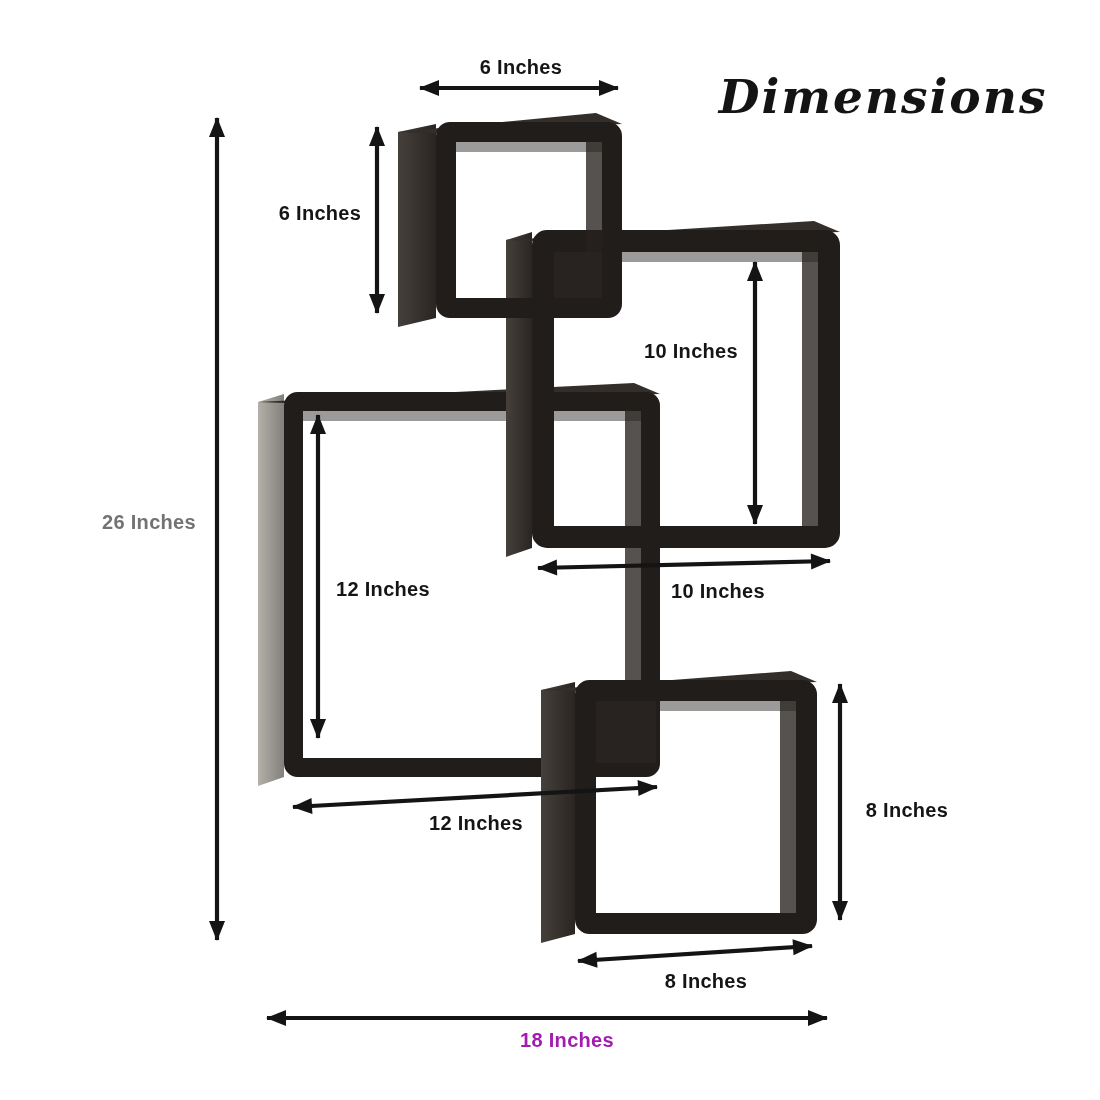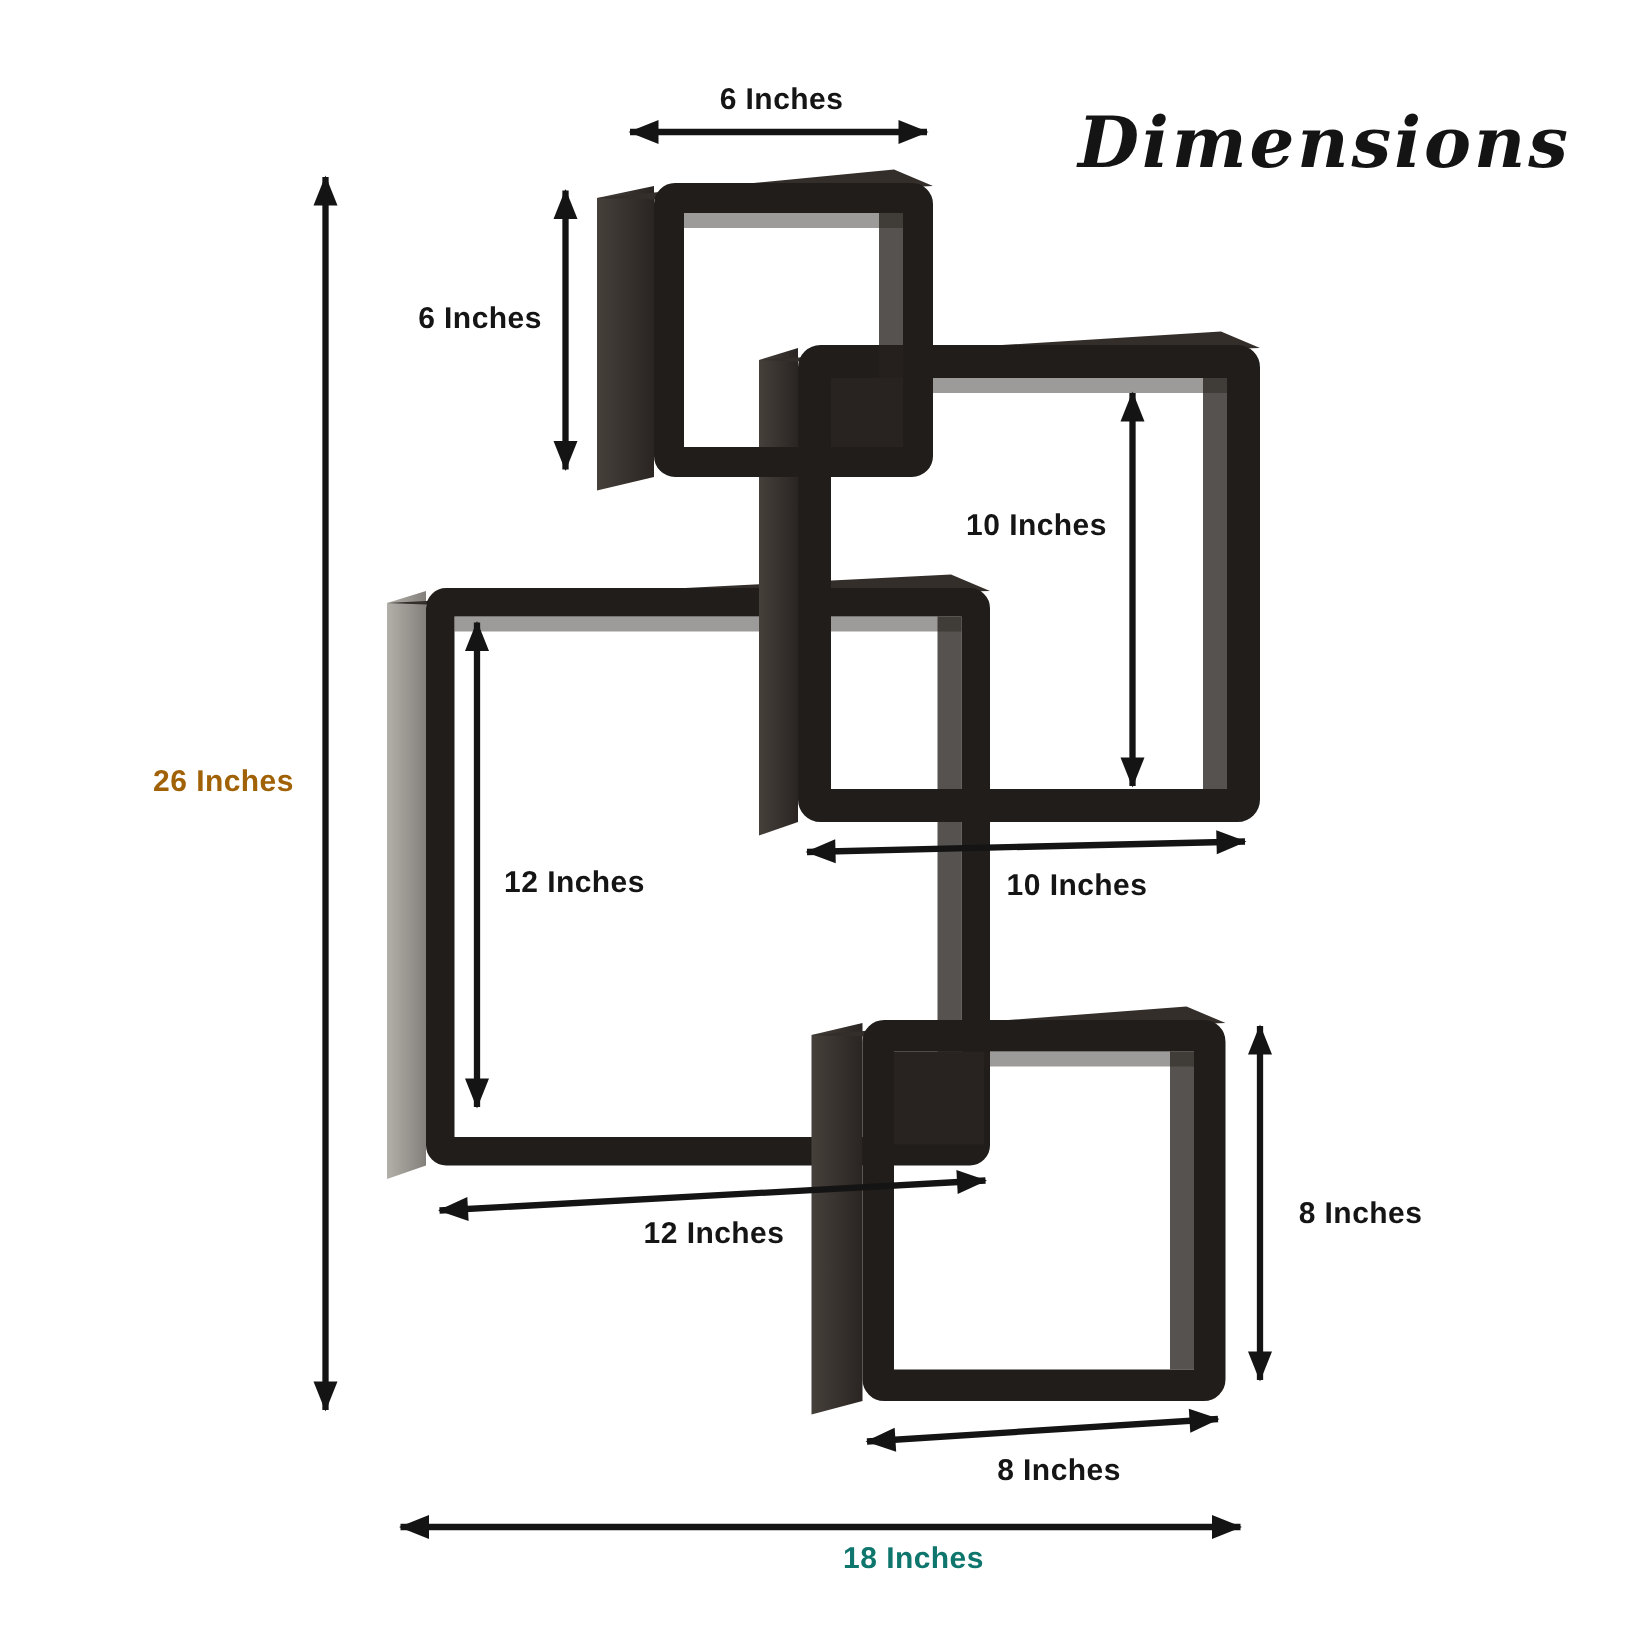--- a/index.html
+++ b/index.html
@@ -78,16 +78,16 @@
     </svg>
   <div id="label-layer">
       <div class="dim-label" style="left: 521px; top: 67px; color: rgb(21, 21, 21);">6 Inches</div>
       <div class="dim-label" style="left: 320px; top: 213px; color: rgb(21, 21, 21);">6 Inches</div>
       <div class="dim-label" style="left: 691px; top: 351px; color: rgb(21, 21, 21);">10 Inches</div>
       <div class="dim-label" style="left: 718px; top: 591px; color: rgb(21, 21, 21);">10 Inches</div>
       <div class="dim-label" style="left: 383px; top: 589px; color: rgb(21, 21, 21);">12 Inches</div>
       <div class="dim-label" style="left: 476px; top: 823px; color: rgb(21, 21, 21);">12 Inches</div>
       <div class="dim-label" style="left: 907px; top: 810px; color: rgb(21, 21, 21);">8 Inches</div>
       <div class="dim-label" style="left: 706px; top: 981px; color: rgb(21, 21, 21);">8 Inches</div>
-      <div class="dim-label" style="left: 149px; top: 522px; color: #a16207;">26 Inches</div>
-      <div class="dim-label" style="left: 567px; top: 1040px; color: #0f766e; margin-left: 42px;">18 Inches</div>
+      <div class="dim-label" style="left: 149px; top: 522px; color: #737373;">26 Inches</div>
+      <div class="dim-label" style="left: 567px; top: 1040px; color: #a21caf;">18 Inches</div>
     </div>
 </div>
 
 </body></html>

